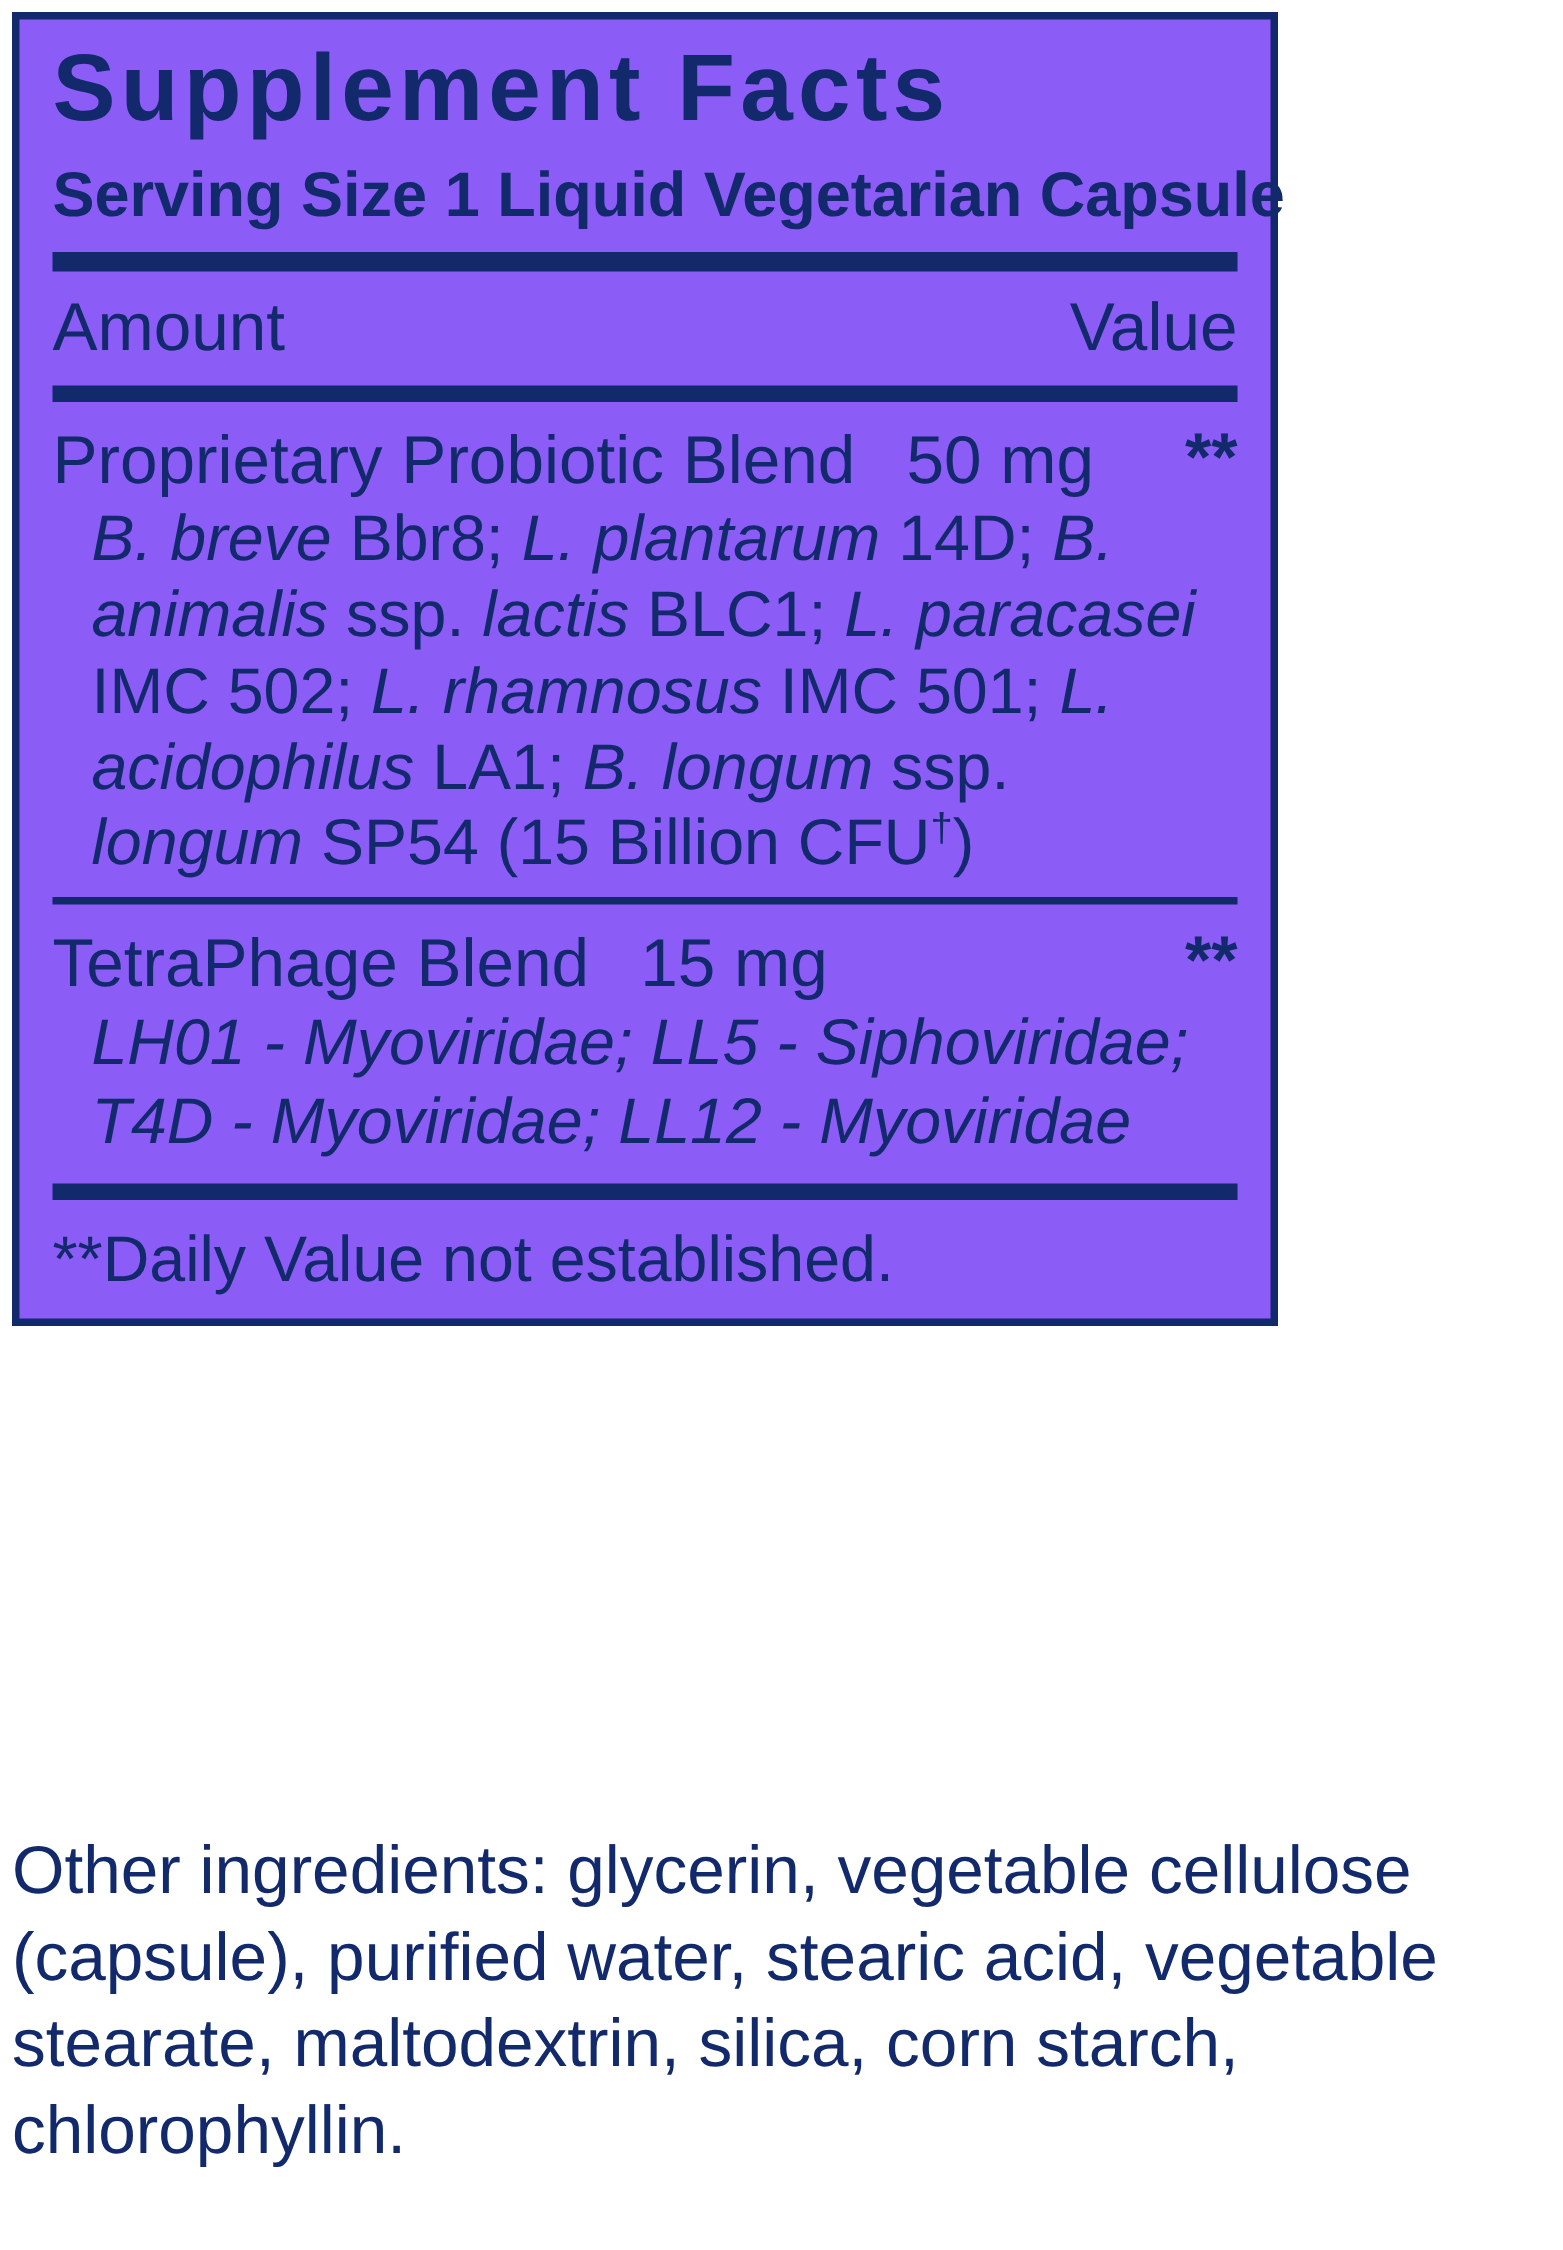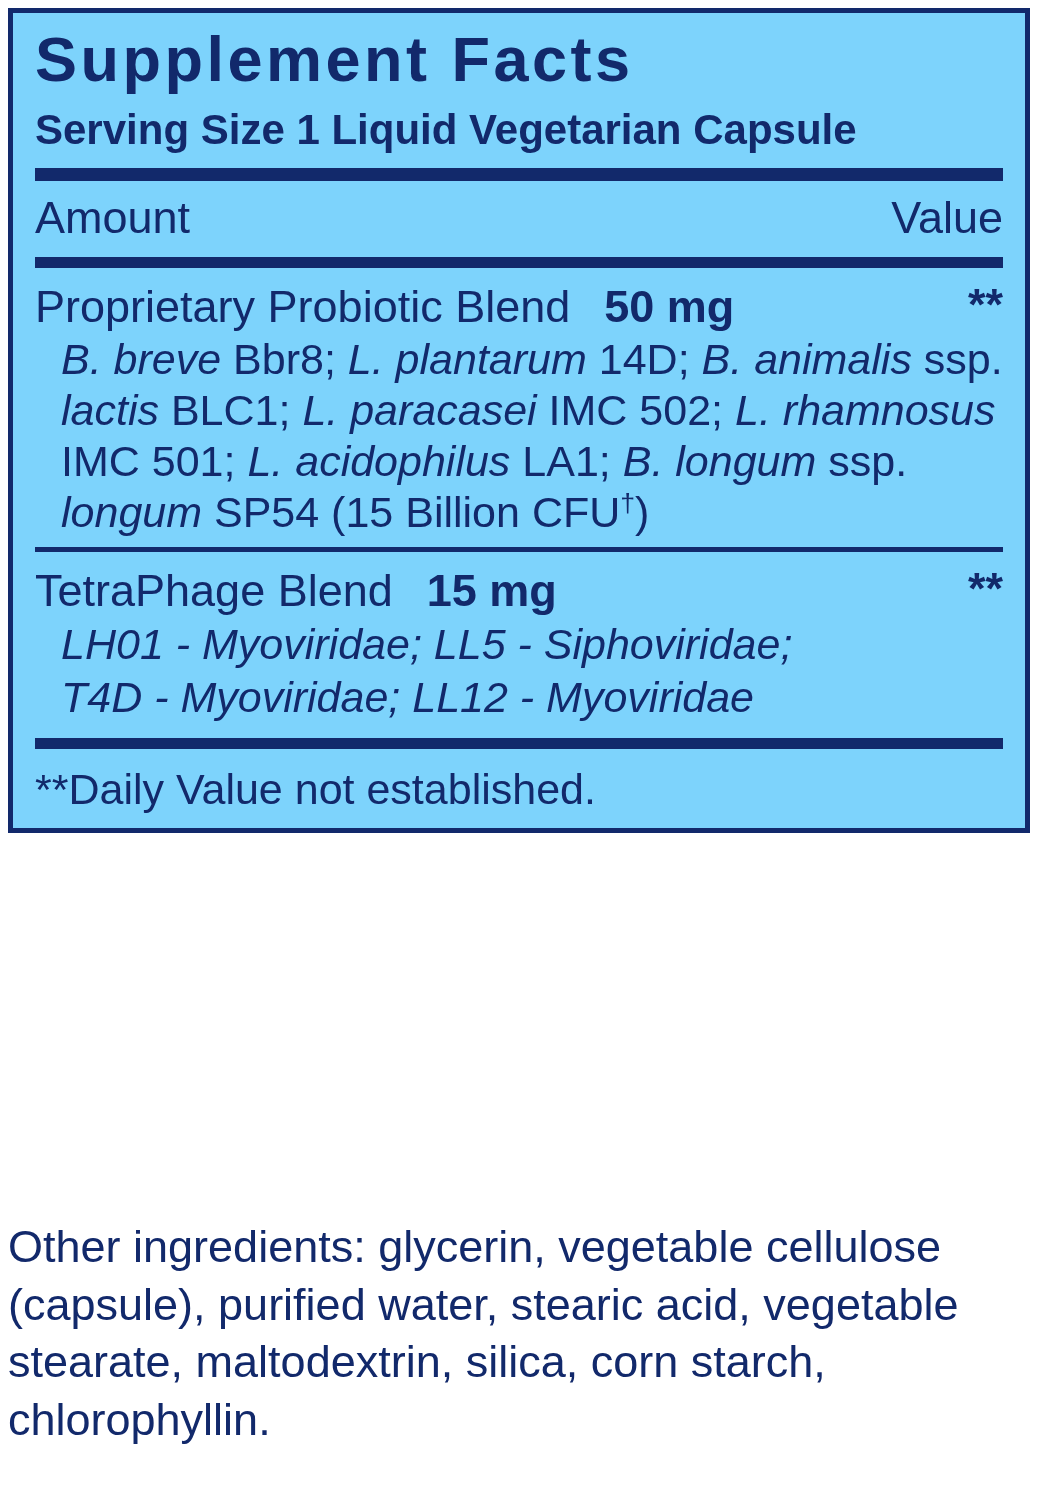--- a/index.html
+++ b/index.html
@@ -19,25 +19,25 @@
     width: 1042px;
     height: 1500px;
     box-sizing: border-box;
   }
 
   
   .facts-box {
     position: absolute;
     left: 8px;
     top: 8px;
-    width: 1022px;
+    width: 844px;
     box-sizing: border-box;
     border: 5px solid #12296b;
     padding: 0 22px 14px 22px;
-    background: #7dd3fc;
+    background: #8b5cf6;
   }
 
   .title {
     font-size: 63px;
     line-height: 1.04;
     font-weight: bold;
     letter-spacing: 3.5px;
     margin-top: 14px;
     white-space: nowrap;
   }
@@ -90,21 +90,20 @@
     font-size: 45px;
     line-height: 1.12;
     position: relative;
   }
   .nut-main .name {
     display: inline;
   }
   .nut-main .amt {
     display: inline;
     padding-left: 34px;
-    font-weight: bold;
   }
   .dv {
     position: absolute;
     right: 0;
     top: -2px;
     font-size: 45px;
     font-weight: bold;
     line-height: 1.12;
   }
   .strains {

